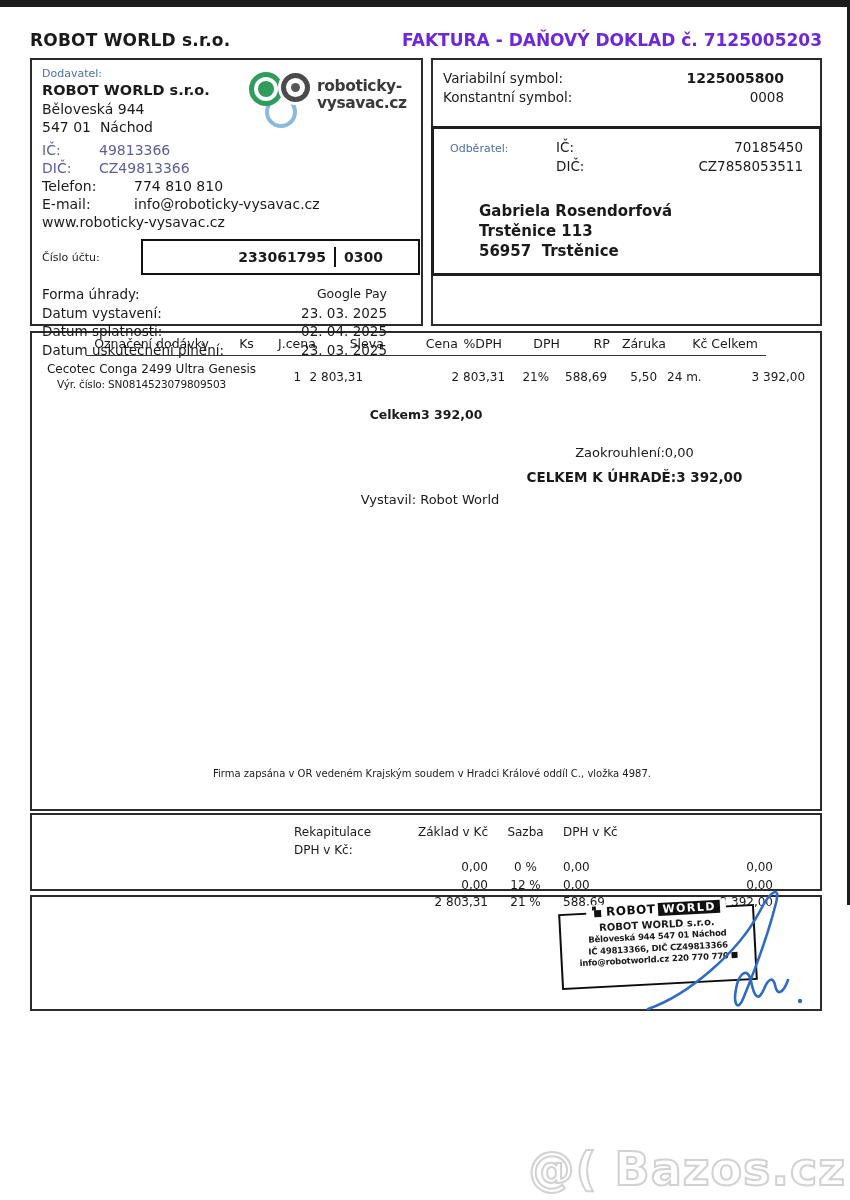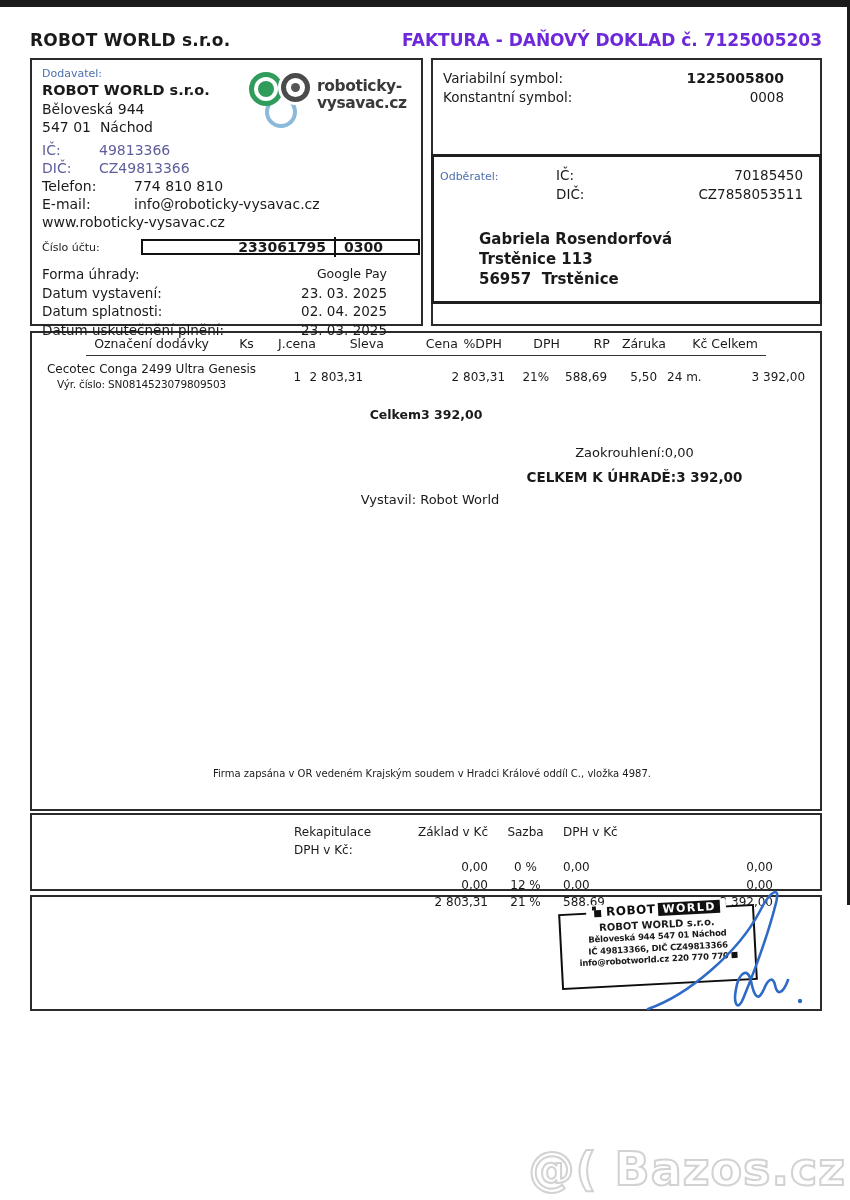--- a/index.html
+++ b/index.html
@@ -36,33 +36,33 @@
   .logo-circles { position:absolute; left:0; top:2px; width:64px; height:62px; }
   .blue-arc { position:absolute; left:16px; top:24px; width:32px; height:32px; border:4px solid #8ab9d9; border-radius:50%; border-top-color:transparent; }
   .green-ring { position:absolute; left:0; top:0; width:34px; height:34px; border:5px solid #2f9c5c; border-radius:50%; background:#fff; display:flex; align-items:center; justify-content:center; }
   .green-dot { width:16px; height:16px; border-radius:50%; background:#2f9c5c; }
   .gray-ring { position:absolute; left:32px; top:1px; width:29px; height:29px; border:5px solid #4b4b4b; border-radius:50%; background:#fff; box-shadow:0 0 0 3px #fff; display:flex; align-items:center; justify-content:center; }
   .gray-dot { width:9px; height:9px; border-radius:50%; background:#555; }
   .logo-text { position:absolute; left:68px; top:8px; font-size:15.5px; font-weight:bold; color:#3a3a3a; line-height:17px; letter-spacing:-0.4px; }
 
   .acct-row { display:flex; align-items:center; margin:8px -9px 0 0;justify-content:center; }
   .acct-label { font-size:11px; width:100px; }
-  .acct-box { display:flex; width:282px; border:2px solid #111; height:16px; align-items:center; }
+  .acct-box { display:flex; width:282px; border:2px solid #111; height:36px; align-items:center; }
   .acct-num { flex:1; text-align:right; padding-right:8px; font-weight:bold; font-size:14px; border-right:2px solid #111; line-height:20px; }
   .acct-code { width:82px; padding-left:8px; font-weight:bold; font-size:14px; }
 
   .pay-rows { margin:10px 24px 0 0; }
   .pay-row { display:flex; justify-content:space-between; font-size:13.5px; line-height:18.5px; }
   .pay-row .v-sm { font-size:12.5px; }
 
-  .symbols { height:94px; padding:9px 36px 16px 10px; }
+  .symbols { height:66px; padding:9px 36px 16px 10px; }
   .sym-row { display:flex; justify-content:space-between; font-size:13.5px; line-height:19px; }
   .sym-strong { font-weight:bold; font-size:14px; }
   .inner-box { border:3px solid #1f1f1f; margin:0 -2px; height:150px; position:relative; }
-  .odb { position:absolute; left:6px; top:12px; }
+  .odb { position:absolute; left:16px; top:12px; }
   .cust-icdic { position:absolute; left:122px; right:16px; top:9px; }
   .ci-row { display:flex; justify-content:space-between; font-size:13.5px; line-height:19px; }
   .cust-addr { position:absolute; left:45px; top:72px; font-weight:bold; font-size:15px; line-height:20px; }
 
   
   .main-box { margin-top:5px; border:2px solid #2b2b2b; height:480px; display:flex; flex-direction:column;align-items:center; }
   .tgrid { display:grid; grid-template-columns:1fr 45px 62px 68px 74px 44px 58px 50px 56px 92px; padding:0 8px; }
   .t-head { border-bottom:1.5px solid #333; font-size:12.5px; padding-top:3px; padding-bottom:4px; }
   .t-head > div { text-align:right; }
   .t-head > div:first-child { text-align:left; }

